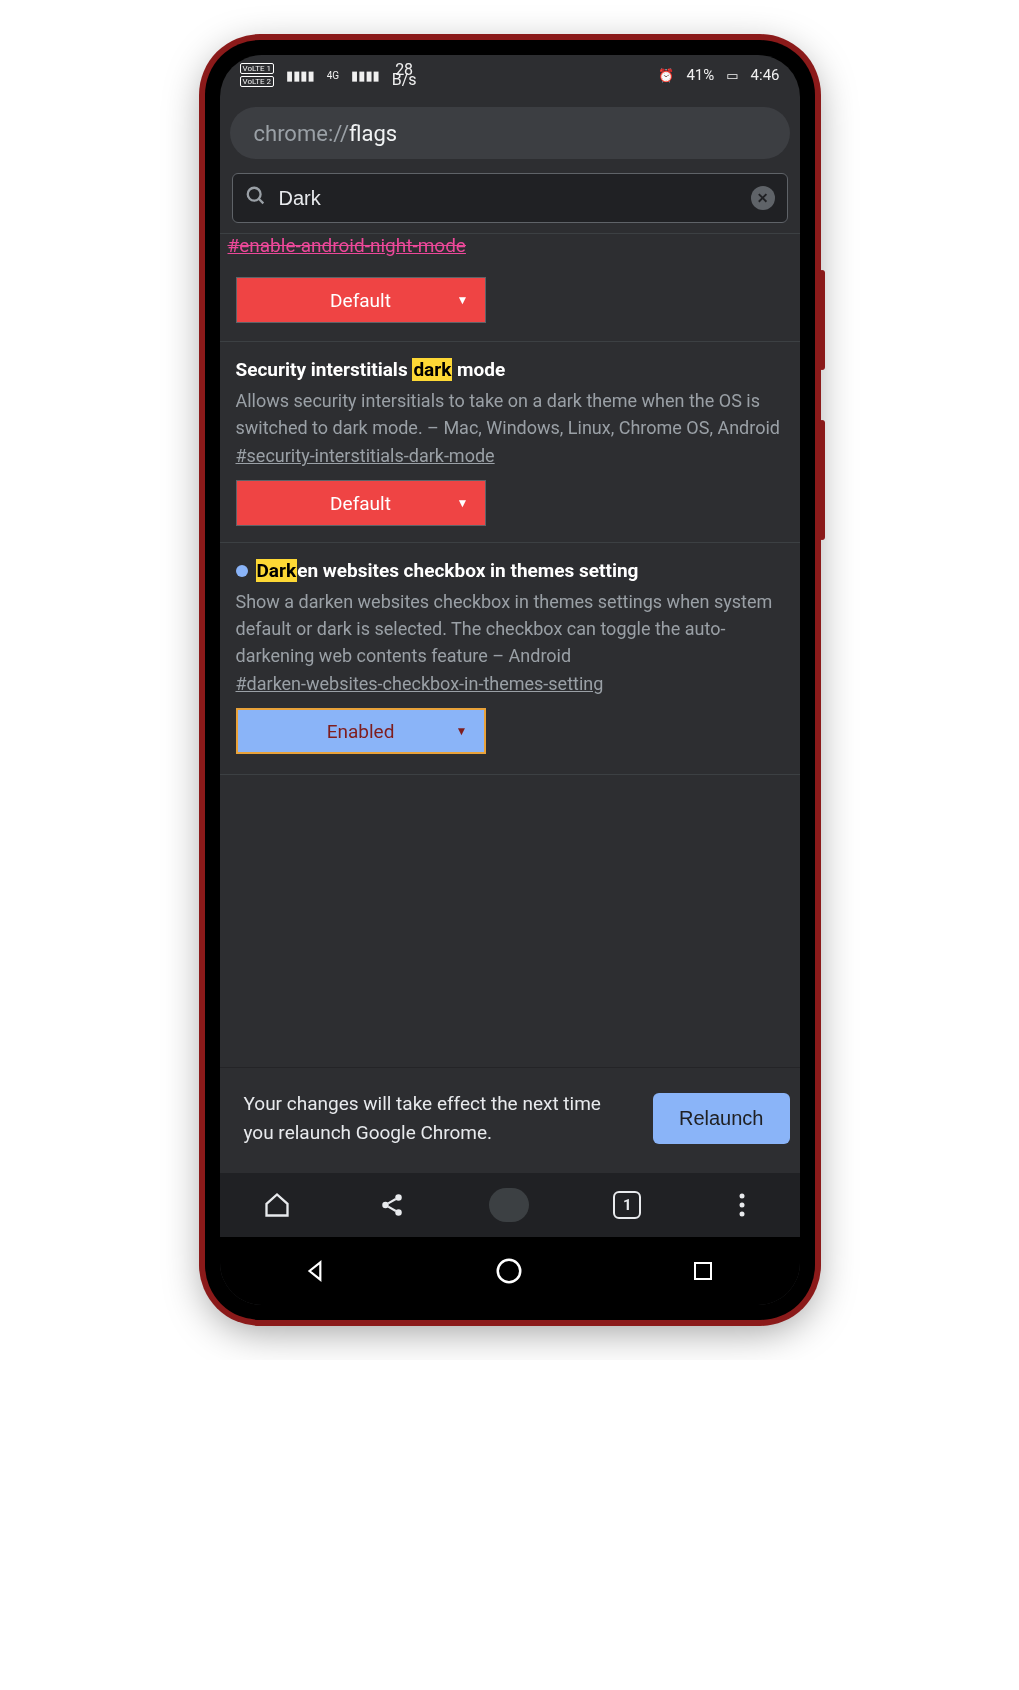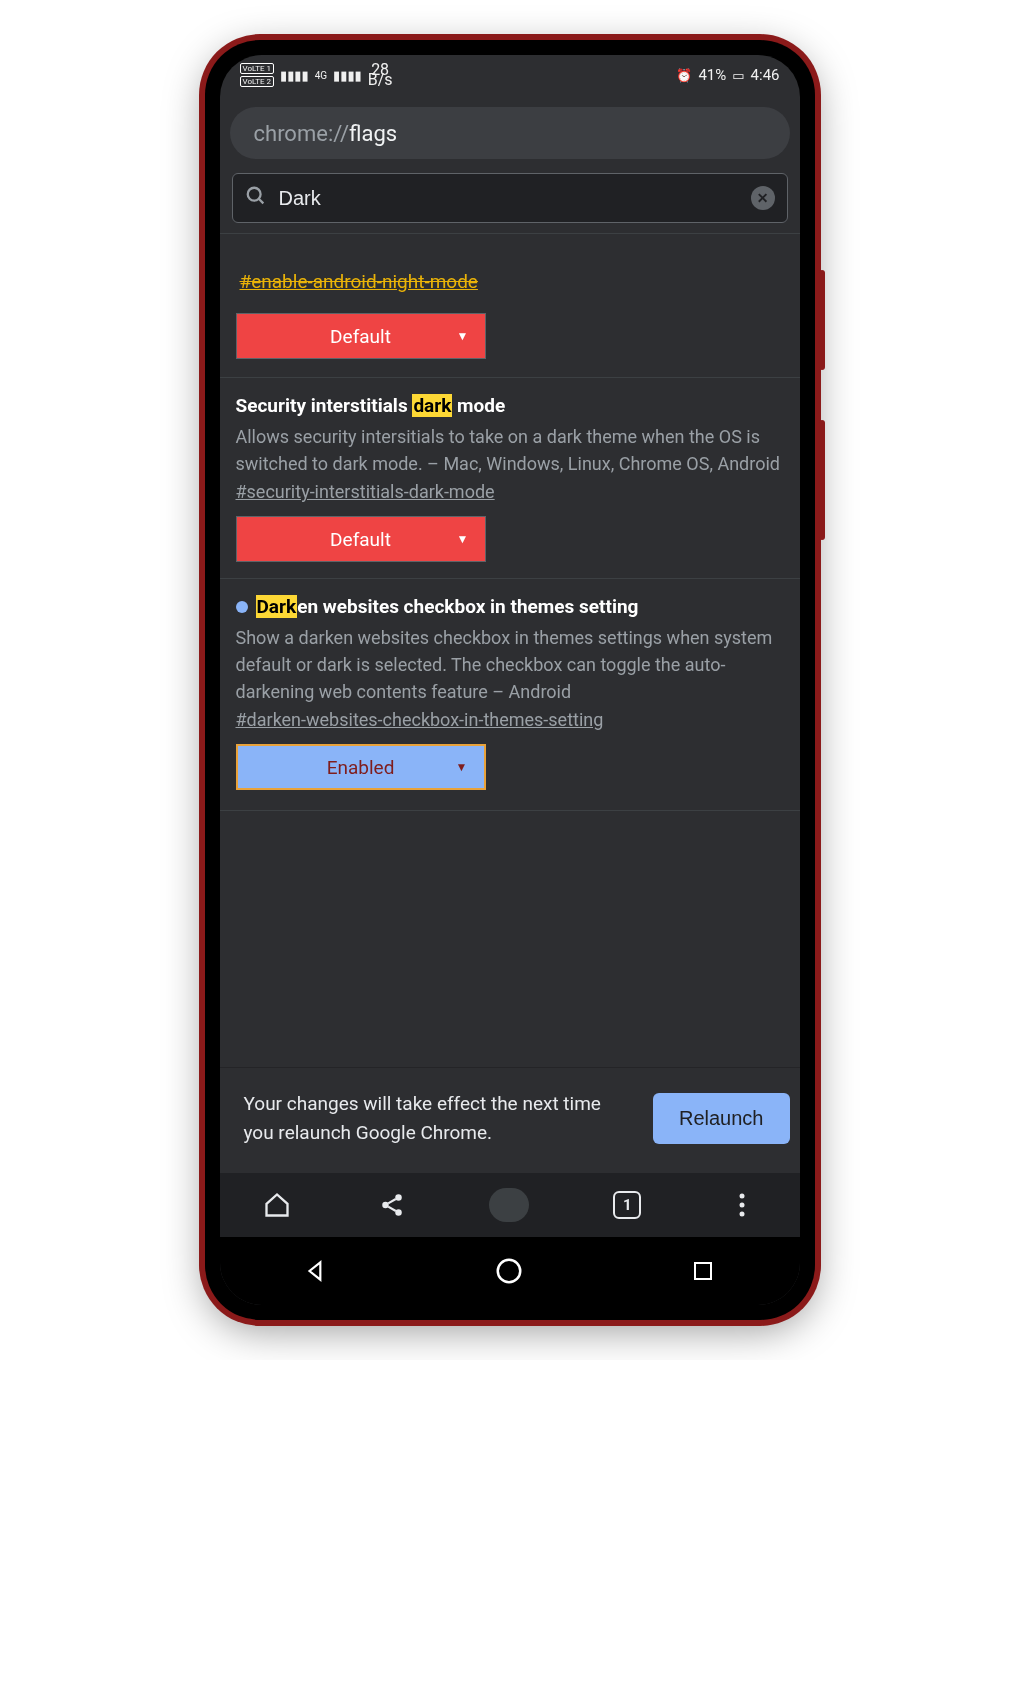--- a/index.html
+++ b/index.html
@@ -49,21 +49,21 @@
   }
   .status-bar {
     height: 40px;
     display: flex;
     justify-content: space-between;
     align-items: center;
     padding: 0 20px;
     font-size: 15px;
     color: #f0f0f0;
   }
-  .status-left, .status-right { display: flex; align-items: center; gap: 6px; }
+  .status-left, .status-right { display: flex; align-items: center; gap: 12px; }
   .volte-stack { display:flex; flex-direction:column; gap:2px; font-size:8px; }
   .volte { border:1px solid #fff; padding:0 2px; border-radius:2px; line-height:9px; }
   .stat-icon { font-size: 13px; }
   .net-speed { display:flex; flex-direction:column; font-size:16px; line-height:10px; align-items:center; }
 
   .omnibox {
     margin: 12px 10px 14px 10px;
     background: #3c3e42;
     border-radius: 28px;
     height: 52px;
@@ -118,21 +118,21 @@
     cursor:pointer;
   }
 
   .content { flex:1; overflow:hidden; border-top:1px solid #3c4043; }
   .flag-item { padding: 16px 16px; border-top: 1px solid #3c4043; }
   .flag-title { font-size: 19px; font-weight: 700; color: #fff; margin-bottom: 6px; display:flex; align-items:center; gap:8px; }
   .flag-desc { color: #9aa0a6; font-size: 18px; line-height: 1.5; }
   .flag-hash { color: #9aa0a6; text-decoration: underline; font-size: 18px; display:inline-block; margin-top:4px; }
   .highlight { background: #fdd835; color: #000; padding: 0 1px; }
   .dot-indicator { width:12px; height:12px; border-radius:50%; background:#8ab4f8; display:inline-block; }
-  .partial-title { color:#eab308; text-decoration:line-through underline; font-size:19px; padding: 0 16px 6px 20px; white-space:nowrap; overflow:hidden;margin-top:36px; }
+  .partial-title { color:#ec4899; text-decoration:line-through underline; font-size:19px; padding: 0 16px 6px 8px; white-space:nowrap; overflow:hidden; }
 
   .select {
     margin-top: 14px;
     width: 250px;
     height: 46px;
     display: flex;
     align-items: center;
     justify-content: center;
     position: relative;
     font-size: 19px;

